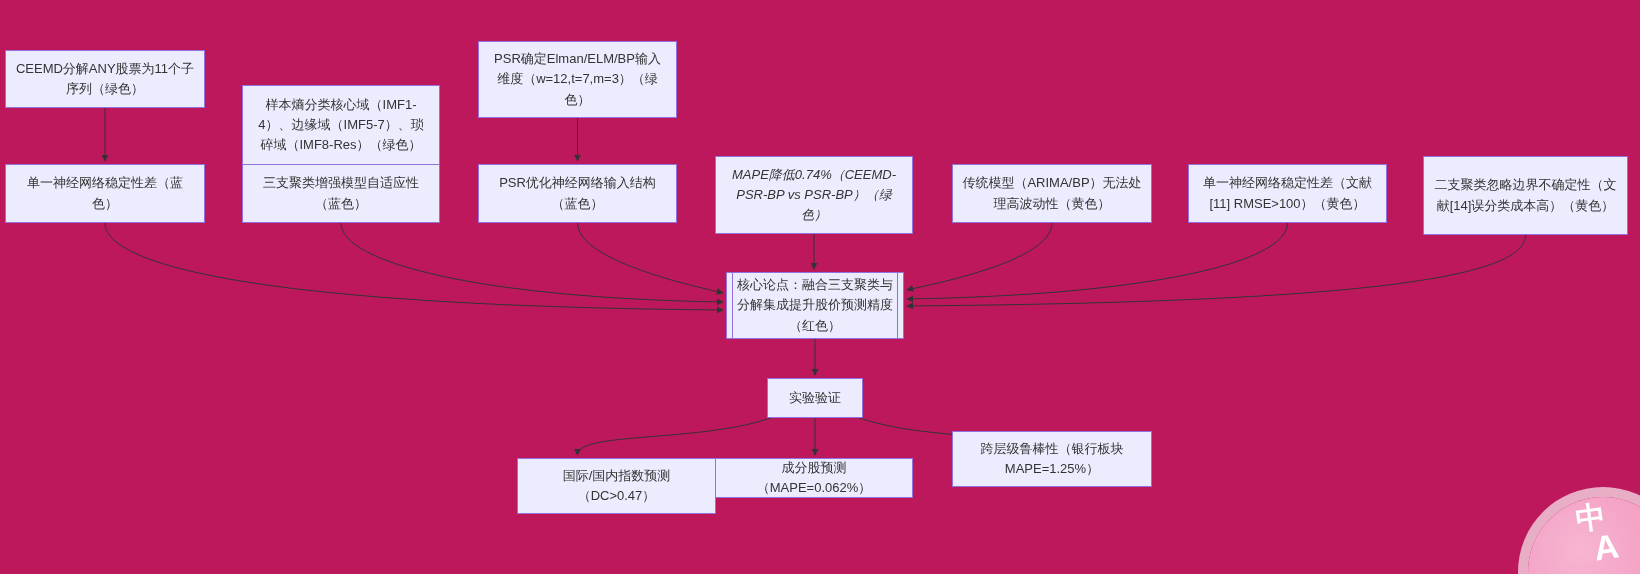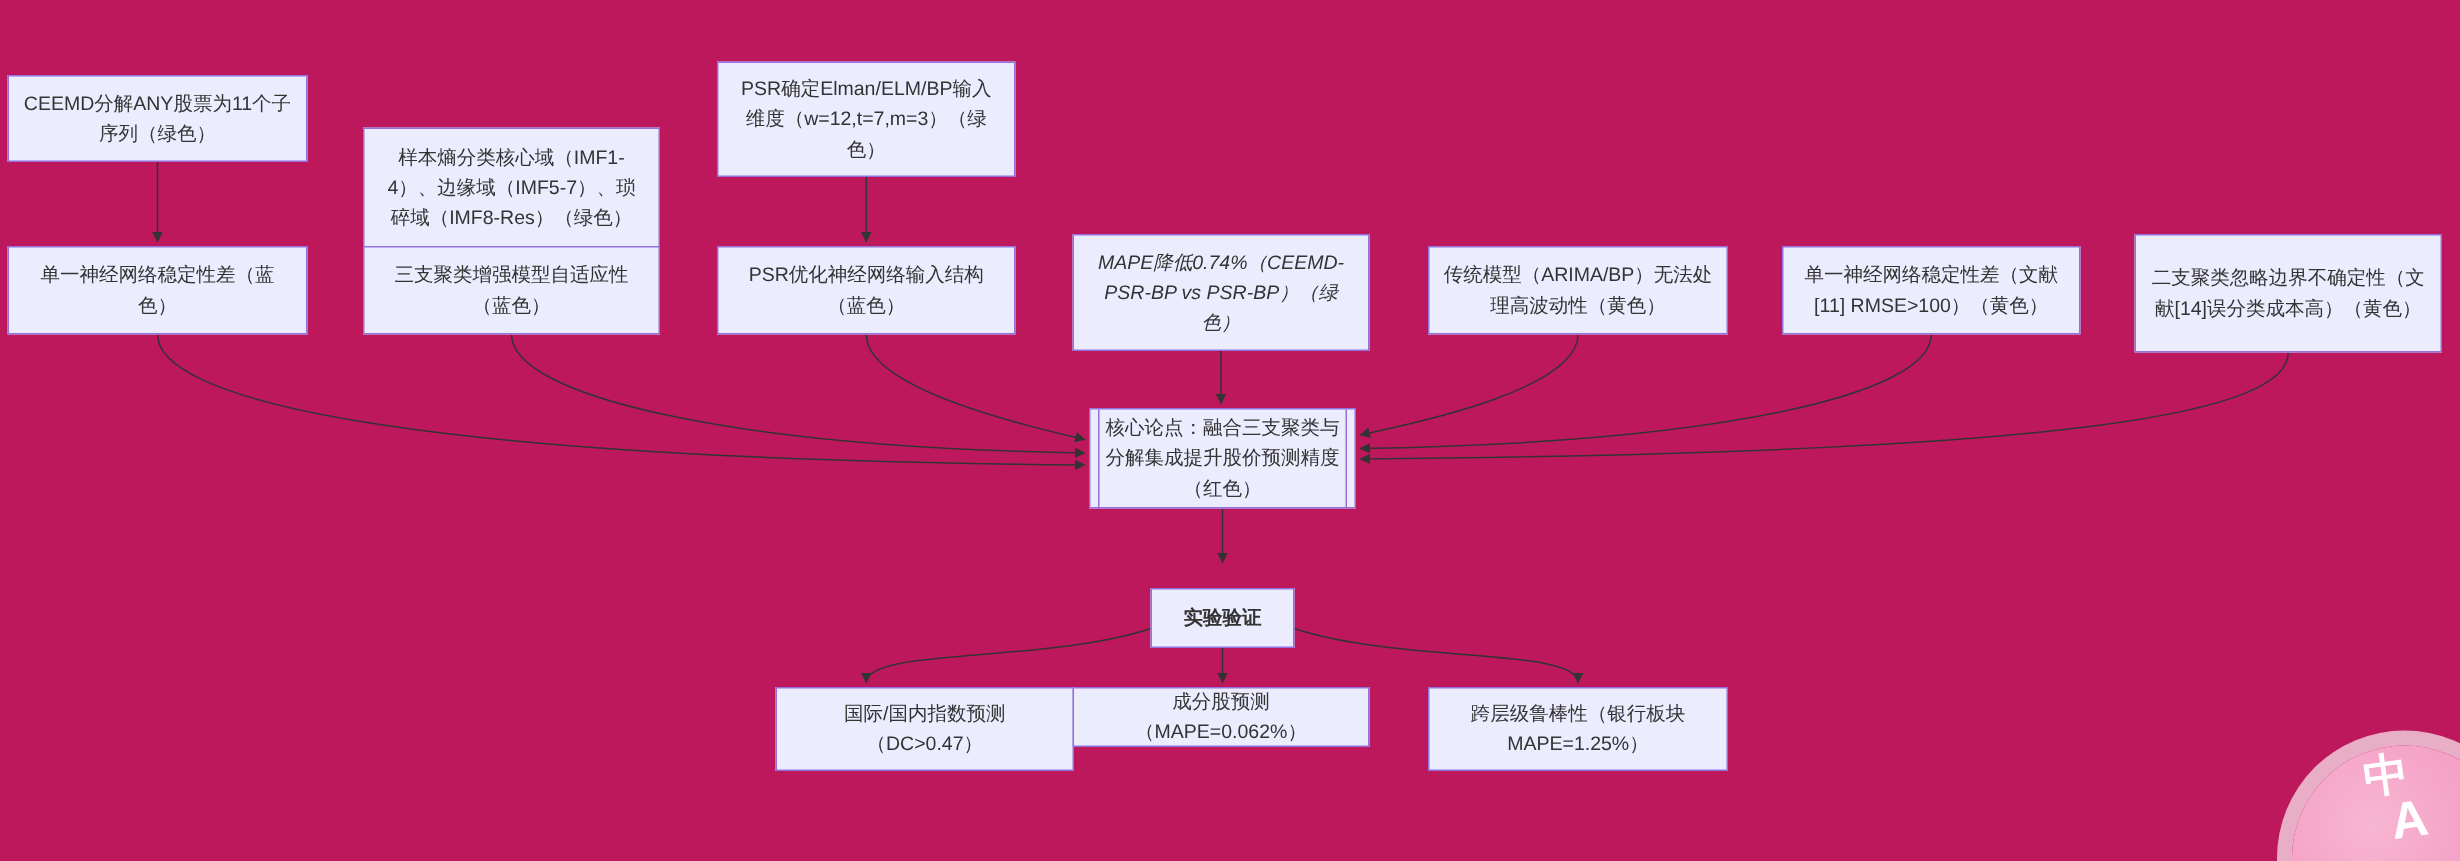--- a/index.html
+++ b/index.html
@@ -120,30 +120,30 @@
       </div>
       <div class="node" style="left: 1188px; top: 164px; width: 199px; height: 59px;">
         <span>单一神经网络稳定性差（文献[11] RMSE&gt;100）（黄色）</span>
       </div>
       <div class="node" style="left: 1423px; top: 156px; width: 205px; height: 79px;">
         <span>二支聚类忽略边界不确定性（文献[14]误分类成本高）（黄色）</span>
       </div>
       <div class="node subroutine" style="left: 726px; top: 272px; width: 178px; height: 67px;">
         <span>核心论点：融合三支聚类与分解集成提升股价预测精度（红色）</span>
       </div>
-      <div class="node" style="left: 767px; top: 392px; width: 96px; height: 40px; font-weight: bold;">
+      <div class="node" style="left: 767px; top: 378px; width: 96px; height: 40px;">
         <span>实验验证</span>
       </div>
       <div class="node" style="left: 478px; top: 458px; width: 199px; height: 56px; margin-left: 39px;">
         <span>国际/国内指数预测（DC&gt;0.47）</span>
       </div>
       <div class="node" style="left: 715px; top: 458px; width: 198px; height: 40px;">
         <span>成分股预测（MAPE=0.062%）</span>
       </div>
-      <div class="node" style="left: 952px; top: 458px; width: 200px; height: 56px;">
+      <div class="node" style="left: 952px; top: 431px; width: 200px; height: 56px;">
         <span>跨层级鲁棒性（银行板块MAPE=1.25%）</span>
       </div>
     </div>
 
   <div id="translate-btn" style="left: 1528px; top: 497px;">
     <div class="glyphs">
       <span class="zh">中</span>
       <span class="en">A</span>
     </div>
   </div>

